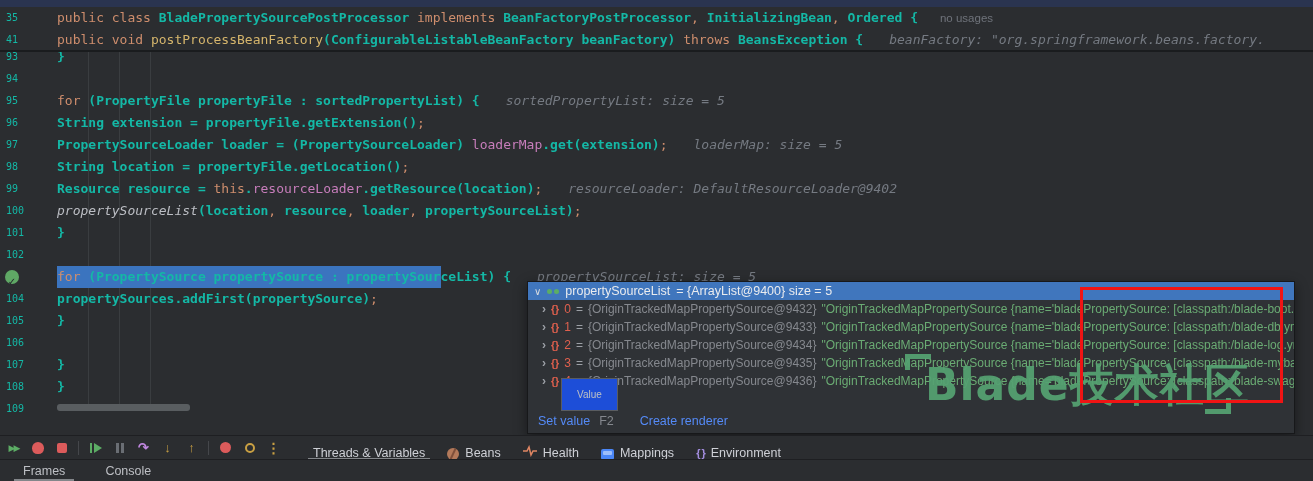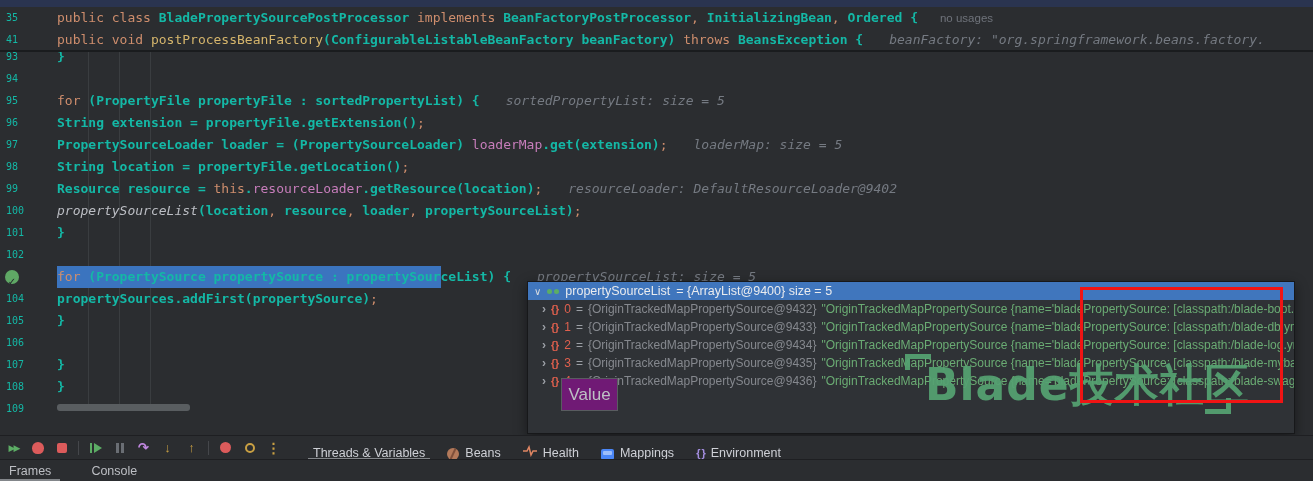--- a/index.html
+++ b/index.html
@@ -43,22 +43,22 @@
   .phchv::before { content:"∨"; color:#D9DCE0; font-size:10px; }
   .phdots { width:5px; height:5px; border-radius:50%; background:#5CAD65; box-shadow:7px 0 0 #5CAD65; margin-right:7px; }
   .prow { height:18px; display:flex; align-items:center; padding-left:14px; gap:5px; font-size:12px;
       color:#BCBEC4; white-space:nowrap; overflow:hidden; }
   .chv::before { content:"›"; color:#9CA0A6; font-weight:bold; font-size:12px; }
   .braces::before { content:"{}"; color:#E0604E; font-weight:bold; font-size:10.5px; }
   .pidx { color:#E0604E; }
   .peq { color:#9CA0A6; }
   .pref { color:#85888E; }
   .pval { color:#6AAB73; }
-  .ptooltip { position:absolute; left:33px; top:96px; width:57px; height:33px; background:#701a75;
-      border:1px solid #595C60; color:#BDC0C4; font-size:17px; display:flex; align-items:center;
+  .ptooltip { position:absolute; left:33px; top:96px; width:57px; height:33px; background:#1d4ed8;
+      border:1px solid #595C60; color:#BDC0C4; font-size:10px; display:flex; align-items:center;
       justify-content:center; z-index:4; }
   .pfooter { position:absolute; left:0; bottom:0; width:100%; height:24px; display:flex; align-items:center;
       padding-left:10px; font-size:12.5px; }
   .link { color:#548AF7; }
   .key { color:#85888E; margin-left:9px; }
   .cr { margin-left:26px; }
 
   
   #redbox { position:absolute; left:1080px; top:287px; width:203px; height:116px; border:3px solid #F01414; z-index:8; }
   #wm { position:absolute; left:905px; top:352px; z-index:7; color:#55A272; opacity:.93; }
@@ -89,21 +89,21 @@
   .tab { display:flex; align-items:flex-end; gap:6px; padding:0 11px; height:100%; font-size:12.5px;
       color:#CED0D6; position:relative; }
   .tab.active::after { content:""; position:absolute; left:6px; right:6px; bottom:0; height:2px; background:#83868A; }
   .ti-bean { width:12px; height:12px; border-radius:50%; background:#B3795A; position:relative; overflow:hidden; }
   .ti-bean::before { content:""; position:absolute; left:5px; top:-2px; width:2px; height:16px; background:#7E4F3A; transform:rotate(25deg); }
   .ti-map { width:13px; height:11px; background:#4B87F7; border-radius:2px; position:relative; }
   .ti-map::before { content:""; position:absolute; left:2px; top:2px; right:2px; height:4px; background:#9DBEFA; border-radius:1px; }
   .ti-env::before { content:"{ }"; color:#A48EE0; font-size:11px; font-weight:bold; letter-spacing:-1px; }
 
   #bottombar { position:absolute; left:0; top:459px; width:1313px; height:22px; background:#2B2D30;
-      border-top:1px solid #1E1F22; display:flex; align-items:center; gap:22px;
+      border-top:1px solid #1E1F22; display:flex; align-items:center; padding-left:14px; gap:22px;
       font-size:12.5px; color:#BDBFC4; z-index:9; }
   .btab { position:relative; height:100%; display:flex; align-items:center; padding:0 9px; }
   .btab.active::after { content:""; position:absolute; left:0; right:0; bottom:0; height:2px; background:#83868A; }
 </style>
 </head>
 <body>
 
 <div id="topstrip"></div>
 
 <div id="editor">
@@ -239,20 +239,25 @@
       <div class="prow">
         <span class="chv"></span>
         <span class="braces"></span>
         <span class="pidx">4</span>
         <span class="peq">=</span>
         <span class="pref">{OriginTrackedMapPropertySource@9436}</span>
         <span class="pval">"OriginTrackedMapPropertySource {name='bladePropertySource: [classpath:/blade-swagger.yml]'}"</span>
       </div>
     </div>
   <div class="ptooltip">Value</div>
+  <div class="pfooter">
+    <span class="link">Set value</span>
+    <span class="key">F2</span>
+    <span class="link cr">Create renderer</span>
+  </div>
 </div>
 
 <div id="wm">
   <div class="wm-open"></div>
   <div class="wm-text">Blade技术社区</div>
   <div class="wm-close"></div>
 </div>
 
 <div id="redbox"></div>
 

